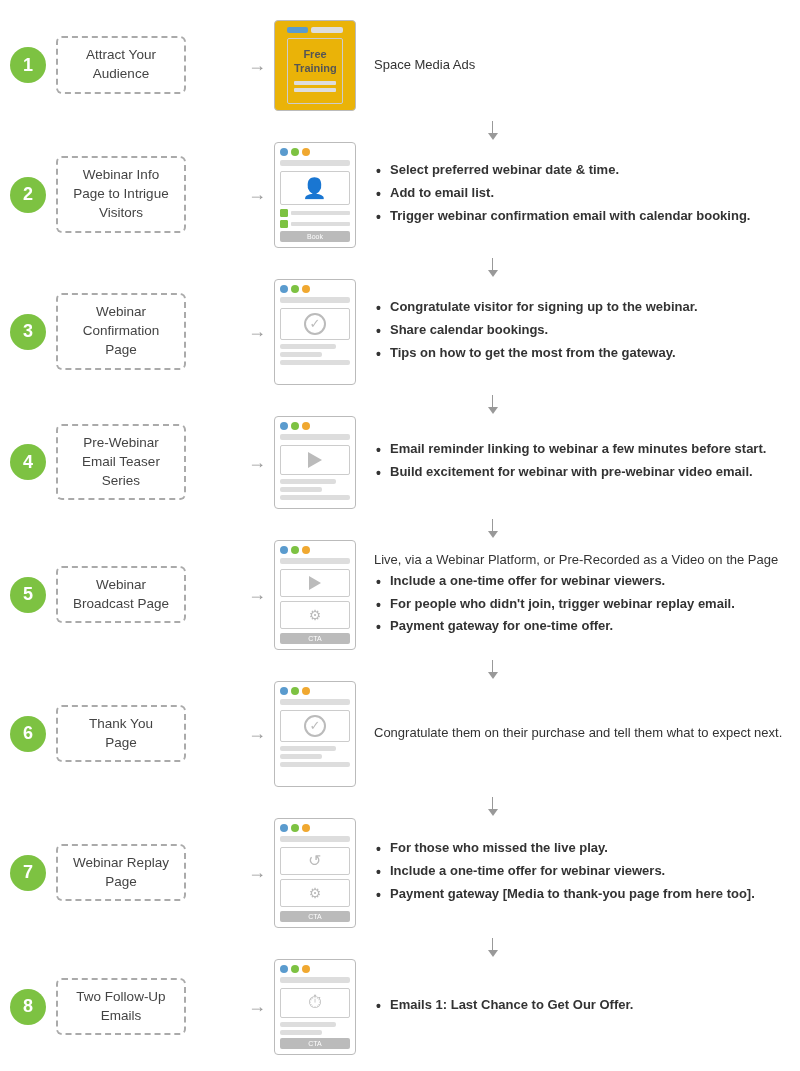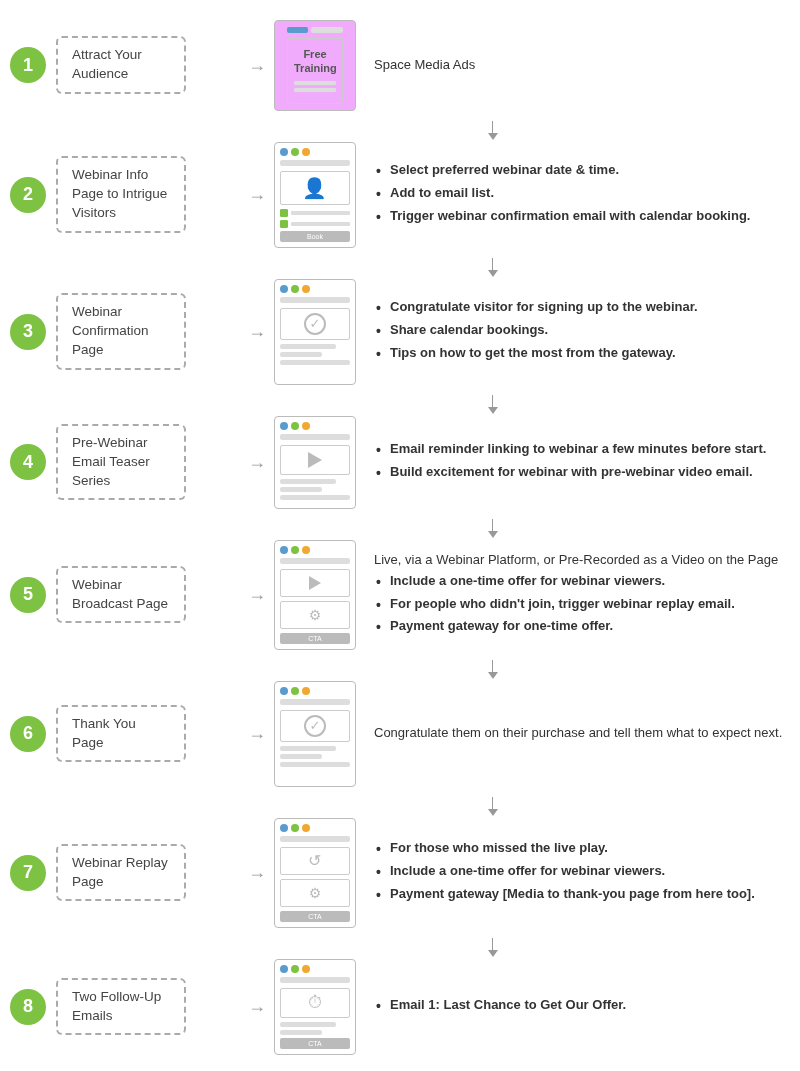--- a/index.html
+++ b/index.html
@@ -36,20 +36,21 @@
       align-items: center;
       justify-content: center;
       flex-shrink: 0;
       margin-right: 10px;
     }
 
     .step-label-box {
       border: 2px dashed #aaa;
       border-radius: 6px;
       padding: 8px 14px;
+      text-align: center;
       font-size: 13.5px;
       color: #444;
       line-height: 1.4;
       min-width: 130px;
     }
 
     .arrow-right {
       font-size: 18px;
       color: #999;
       margin: 0 8px;
@@ -192,21 +193,21 @@
       height: 0;
       border-left: 5px solid transparent;
       border-right: 5px solid transparent;
       border-top: 7px solid #999;
     }
 
     
     .free-training-box {
       border: 1.5px solid #bbb;
       border-radius: 4px;
-      background: #f0abfc;
+      background: #eab308;
       width: 82px;
       min-width: 82px;
       padding: 6px 12px;
       margin-right: 18px;
       flex-shrink: 0;
       text-align: center;
     }
     .free-training-box .ft-topbar {
       display: flex;
       gap: 3px;
@@ -494,17 +495,17 @@
         <div class="mockup-header-bar"></div>
         <div class="mockup-content-area" style="height:30px; justify-content:center; align-items:center;">
           <div style="font-size:18px; color:#bbb;">⏱</div>
         </div>
         <div class="mockup-text-line medium" style="margin-top:4px;"></div>
         <div class="mockup-text-line short"></div>
         <div class="mockup-btn">CTA</div>
       </div>
     <div class="step-description">
         <ul>
-          <li>Email 1: Last Chance to Get Our Offer.</li>
+          <li>Emails 1: Last Chance to Get Our Offer.</li>
         </ul>
       </div>
   </div>
   </div>
 
 </body></html>

